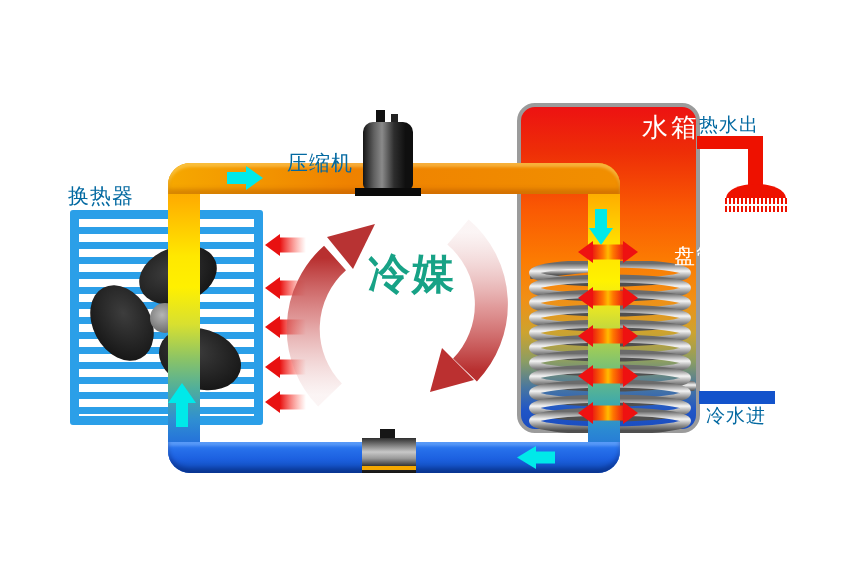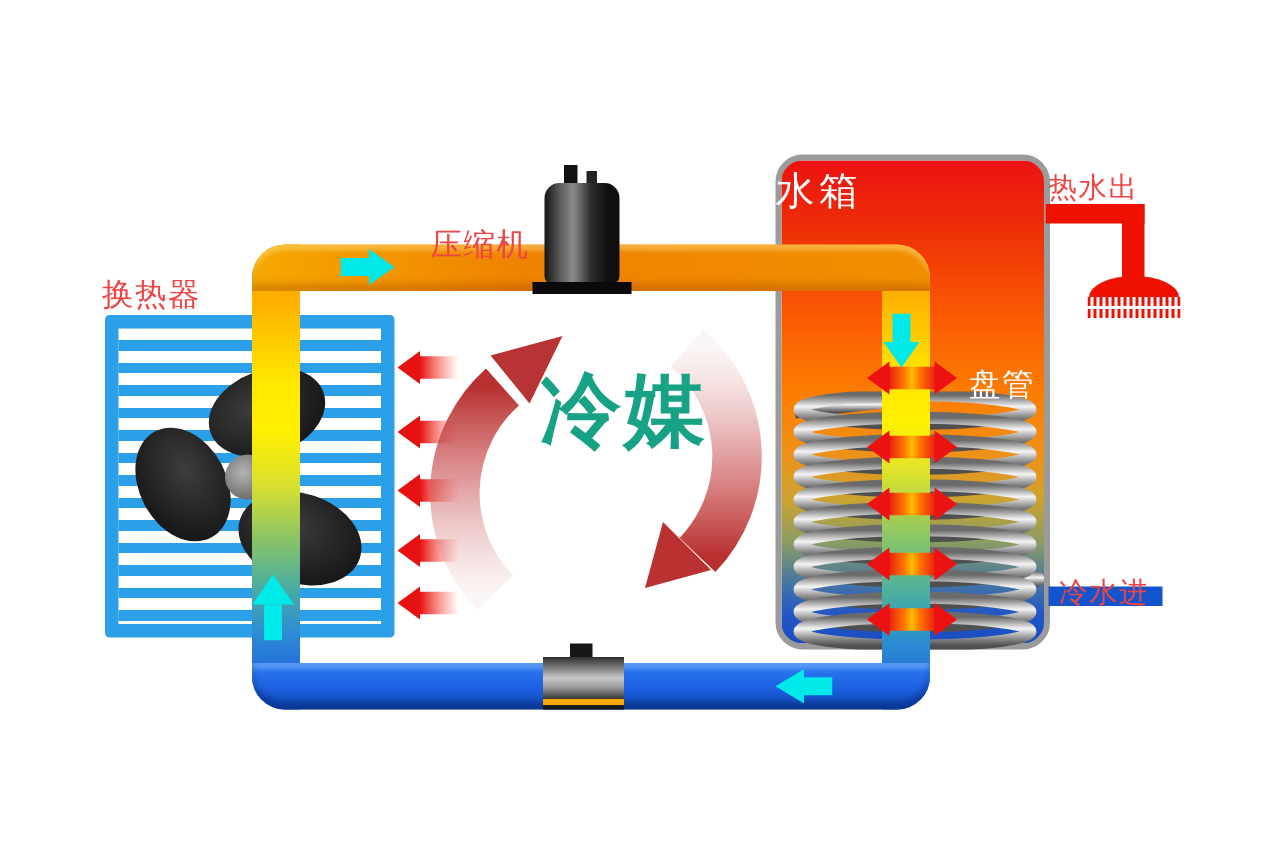--- a/index.html
+++ b/index.html
@@ -1,33 +1,33 @@
 <!DOCTYPE html>
 <html><head>
 <meta charset="utf-8">
 <style>
   html,body{margin:0;padding:0;background:#fff;}
   #stage{position:relative;width:854px;height:576px;background:#ffffff;overflow:hidden;
          font-family:"DejaVu Sans","Liberation Sans",sans-serif;}
   .abs{position:absolute;}
-  .label{position:absolute;color:#ef4444;font-size:21px;white-space:nowrap;letter-spacing:1px;}
+  .label{position:absolute;color:#0369a1;font-size:21px;white-space:nowrap;letter-spacing:1px;}
   .label-sm{font-size:19px;}
-  .label-white{color:#fff;}
+  .label-white{color:#fff;margin-left:28px;}
 
   
   #he-box{left:70px;top:210px;width:193px;height:215px;box-sizing:border-box;
     border:9px solid #2b9fe8;border-radius:3px;
     background:repeating-linear-gradient(180deg,#ffffff 0 8px,#2b9fe8 8px 15px);}
 
   
   #tank{left:517px;top:103px;width:183px;height:330px;box-sizing:border-box;
     border:4px solid #9b9b9b;border-radius:18px;
     background:linear-gradient(180deg,#ed1212 0%,#ee2e07 14%,#fa5a03 32%,#fc7c02 48%,
       #f09016 60%,#cda32f 70%,#8b9d63 79%,#49779f 87%,#2156c6 94%,#1a4cc0 100%);}
-  #tank-label{left:517px;top:110px;width:183px;text-align:left;color:#fff;
+  #tank-label{left:517px;top:110px;width:183px;text-align:right;color:#fff;
     font-size:26px;letter-spacing:3px;}
 
   
   .pipe{position:absolute;}
   #pipe-left{left:168px;top:163px;width:32px;height:310px;border-radius:22px 0 0 22px;
     background:linear-gradient(180deg,#f0a000 0%,#ffb000 12%,#ffe800 30%,#fff000 40%,
       #d8e030 52%,#8cc465 63%,#4fae9c 73%,#2f8ed2 83%,#1e5fe0 95%);}
   #pipe-right{left:588px;top:163px;width:32px;height:310px;border-radius:0 22px 22px 0;
     background:linear-gradient(180deg,#f29200 0%,#ffb300 12%,#ffdd00 25%,#fff200 38%,
       #e2e428 48%,#a8cf50 58%,#6dbd7e 68%,#3da8ad 78%,#2b8ad2 86%,#1e5fe0 100%);}
@@ -48,22 +48,22 @@
   #comp-base{left:0;top:78px;width:66px;height:8px;background:#0a0a0a;}
 
   
   #throttle{left:362px;top:429px;width:54px;height:44px;}
   #throttle-knob{left:18px;top:0;width:15px;height:11px;background:#161616;}
   #throttle-body{left:0;top:9px;width:54px;height:35px;
     background:linear-gradient(180deg,#2e2e2e,#c8c8c8 40%,#9a9a9a 58%,#2a2a2a 82%,#161616);}
   #throttle-stripe{left:0;bottom:3px;width:54px;height:4px;background:#f5a800;}
 
   
-  #cycle-text{left:352px;top:251px;width:120px;text-align:right;color:#17a286;
-    font-size:54px;font-weight:bold;line-height:46px;letter-spacing:2px;}
+  #cycle-text{left:352px;top:251px;width:120px;text-align:center;color:#17a286;
+    font-size:42px;font-weight:bold;line-height:46px;letter-spacing:2px;}
 </style>
 </head>
 <body>
 
 <div id="stage">
 
   <svg width="0" height="0" style="position:absolute">
     <defs>
       <linearGradient id="metal" x1="0" y1="0" x2="0" y2="1">
         <stop offset="0" stop-color="#6b6b6b"></stop>
@@ -233,19 +233,19 @@
     <path d="M 29 68 A 30 14 0 0 1 89 68 Z" fill="#ee1100"></path>
     <rect x="28" y="68" width="62" height="6" fill="url(#sprayPat)"></rect>
     <rect x="28" y="76" width="62" height="6" fill="url(#sprayPat)"></rect>
   </svg>
 
   <div class="label" style="left:68px;top:182px">换热器</div>
   <div class="label" style="left:287px;top:149px">压缩机</div>
   <div class="label abs" id="tank-label">水箱</div>
   <div class="label label-sm" style="left:699px;top:112px">热水出</div>
   <div class="label label-white" style="left:646px;top:242px">盘管</div>
-  <div class="label label-sm" style="left:706px;top:382px">冷水进</div>
+  <div class="label label-sm" style="left:706px;top:403px">冷水进</div>
 
   <div class="abs" id="cycle-text">
     <div>冷媒</div>
   </div>
 
 </div>
 
 </body></html>

